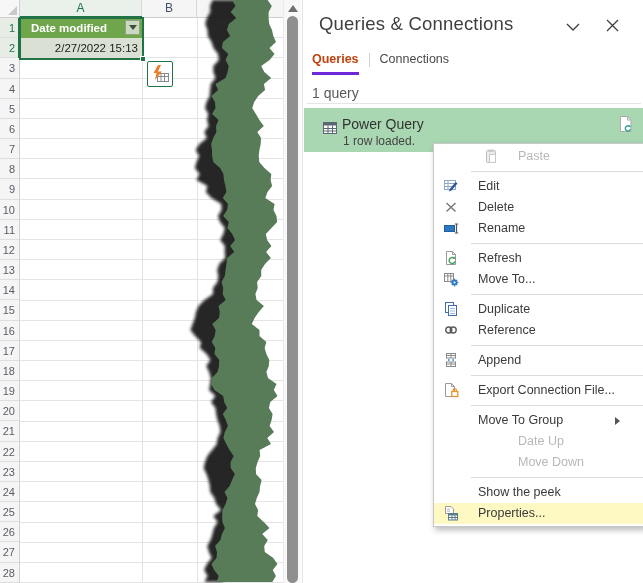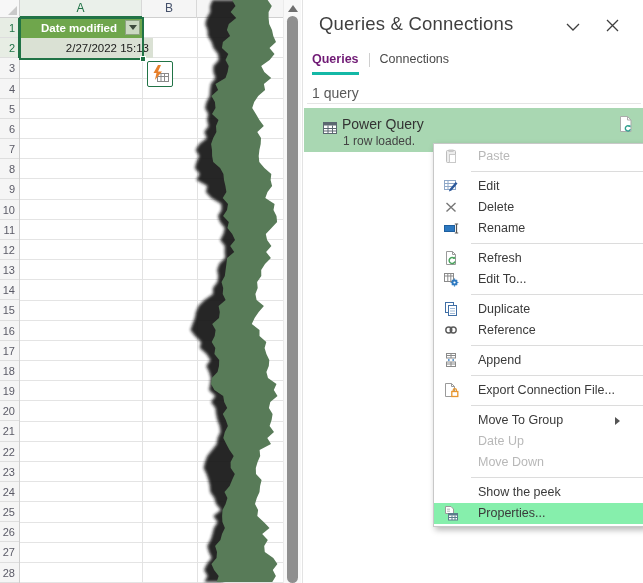--- a/index.html
+++ b/index.html
@@ -22,26 +22,26 @@
             border-right:1px solid #cfcfcf; z-index:1; }
   .rh { height:20.18px; font-size:11px; line-height:20px; color:#5a5a66; text-align:right;
             padding-right:4px; border-bottom:1px solid #dedede; }
   .rh.sel { background:#e7ede4; color:#1E7145; }
   .rowsel-strip { position:absolute; left:18px; top:18px; width:2px; height:40.4px; background:#217346; z-index:2; }
   .cells { position:absolute; left:20px; top:18px; width:263px; bottom:0; background:#fff; z-index:0;
             background-image:repeating-linear-gradient(to bottom, transparent 0 19.18px, #e4e4e4 19.18px 20.18px); }
   .vline { position:absolute; top:18px; bottom:0; width:1px; background:#e2e2e2; z-index:1; }
 
   .tbl-header { position:absolute; left:21px; top:18px; width:121px; height:20px; background:#6FA64C;
-            color:#fff; font-weight:bold; font-size:11.5px; line-height:20px; padding-left:20px; z-index:2; }
+            color:#fff; font-weight:bold; font-size:11.5px; line-height:20px; padding-left:10px; z-index:2; }
   .filter-btn { position:absolute; right:2px; top:2px; width:15px; height:15px; background:#cbd9c2;
             border:1px solid #8fa383; display:flex; align-items:center; justify-content:center; }
   .filter-arrow { width:0; height:0; border-left:4px solid transparent; border-right:4px solid transparent;
             border-top:5px solid #3e4a3e; }
-  .tbl-value { position:absolute; left:21px; top:38px; width:132px; height:20px; background:#dae1d4;
+  .tbl-value { position:absolute; left:21px; top:38px; width:121px; height:20px; background:#dae1d4;
             color:#1a1a1a; font-size:11.5px; line-height:20px; text-align:right; padding-right:4px; z-index:2; }
   .sel-border { position:absolute; left:19px; top:17px; width:125px; height:43px;
             border:2px solid #217346; z-index:2; pointer-events:none; }
   .fill-handle { position:absolute; left:140px; top:56px; width:6px; height:6px; background:#217346;
             border:1px solid #fff; z-index:3; }
   .qa-btn { position:absolute; left:147px; top:61px; width:26px; height:26px; background:#fff;
             border:1px solid #217346; border-radius:2px; z-index:2; display:flex; align-items:center; justify-content:center; }
 
   .tear { position:absolute; left:0; top:0; z-index:3; pointer-events:none; }
 
@@ -53,37 +53,37 @@
   .vs-thumb { position:absolute; left:3px; right:3px; top:16px; bottom:0; background:#8f8f8f; border-radius:6px; }
 
   
   .panel { position:absolute; left:302px; top:0; width:341px; height:583px; background:#fff;
             border-left:1px solid #e3e3e3; z-index:5; }
   .panel-title { position:absolute; left:16px; top:13px; font-size:18.5px; color:#3f3f3f; letter-spacing:.2px; }
   .chev-btn { position:absolute; left:262px; top:20px; width:18px; height:16px; }
   .close-btn { position:absolute; left:302px; top:18px; width:18px; height:18px; }
   .tabs { position:absolute; left:9px; top:52px; display:flex; align-items:flex-start; }
   .tab { font-size:12.5px; color:#4a4a4a; padding-bottom:6px; }
-  .tab.active { color:#701a75; font-weight:bold; border-bottom:3px solid #14b8a6; }
+  .tab.active { color:#c2410c; font-weight:bold; border-bottom:3px solid #6d28d9; }
   .tab-div { width:1px; height:14px; background:#cfcfcf; margin:1px 10px 0 10px; }
   .count { position:absolute; left:9px; top:85px; font-size:14px; color:#595959; }
   .hr { position:absolute; left:4px; top:103px; width:334px; height:1px; background:#e5e5e5; }
   .qlist { position:absolute; left:1px; top:108px; width:340px; }
   .qitem { position:relative; height:44px; background:#a9d7b2;padding-left:11px; }
   .qicon { position:absolute; left:18px; top:12px; }
   .qname { position:absolute; left:38px; top:8px; font-size:14px; color:#333; }
   .qstatus { position:absolute; left:39px; top:26px; font-size:12px; color:#444; }
   .qdoc { position:absolute; right:10px; top:7px; }
 
   
   .menu { position:absolute; left:433px; top:143px; width:212px; background:#fff;
             border:1px solid #c8c8c8; box-shadow:2px 3px 6px rgba(0,0,0,.28); z-index:6; padding:2px 0; }
   .mitem { position:relative; height:21px; line-height:21px; padding-left:44px; font-size:12.5px; color:#3a3a3a; }
-  .mitem.hl { background:#86efac; }
-  .mitem.dis { color:#b8b8b8; }
+  .mitem.hl { background:#fef9c3; }
+  .mitem.dis { color:#b8b8b8;margin-left:40px; }
   .micon { position:absolute; left:9px; top:2px; width:16px; height:16px; }
   .msep { height:1px; background:#dcdcdc; margin:4px 0 4px 37px; }
   .marrow { position:absolute; right:24px; top:6.5px; width:0; height:0;
             border-top:4px solid transparent; border-bottom:4px solid transparent; border-left:5px solid #555; }
 </style>
 </head>
 <body>
 
 <div class="stage">
 
@@ -228,21 +228,21 @@
             <path d="M9.5 1.5v3h3" fill="none" stroke="#9a9a9a"></path>
             <path d="M11.3 8.4a3 3 0 1 0 .7 3" fill="none" stroke="#4CA35F" stroke-width="1.5"></path>
             <path d="M11.8 6.4l.5 2.6-2.6-.4z" fill="#4CA35F"></path>
           </svg></span><span>Refresh</span></div>
       <div class="mitem"><span class="micon"><svg width="16" height="16" viewBox="0 0 16 16">
             <rect x="1.5" y="2.5" width="9" height="8" fill="#fff" stroke="#8a8a8a"></rect>
             <path d="M1.5 5h9M4.8 2.5v8M7.8 2.5v8" stroke="#8a8a8a" fill="none"></path>
             <circle cx="11.5" cy="11.5" r="3" fill="#2B78C0"></circle>
             <circle cx="11.5" cy="11.5" r="1.1" fill="#fff"></circle>
             <path d="M11.5 7.6v1.2M11.5 14.2v1.2M7.6 11.5h1.2M14.2 11.5h1.2M8.8 8.8l.9.9M14.2 14.2l-.9-.9M14.2 8.8l-.9.9M8.8 14.2l.9-.9" stroke="#2B78C0" stroke-width="1.2"></path>
-          </svg></span><span>Edit To...</span></div>
+          </svg></span><span>Move To...</span></div>
       <div class="msep"></div>
       <div class="mitem"><span class="micon"><svg width="16" height="16" viewBox="0 0 16 16">
             <rect x="2.5" y="1.5" width="8" height="10" fill="#fff" stroke="#3F6EA5"></rect>
             <rect x="5.5" y="4.5" width="8" height="10" fill="#fff" stroke="#3F6EA5"></rect>
             <path d="M7 7.5h5M7 10h5M7 12.5h5" stroke="#9FB9D6"></path>
           </svg></span><span>Duplicate</span></div>
       <div class="mitem"><span class="micon"><svg width="16" height="16" viewBox="0 0 16 16">
             <circle cx="5.8" cy="8" r="3" fill="none" stroke="#5a5a5a" stroke-width="1.4"></circle>
             <circle cx="10.2" cy="8" r="3" fill="none" stroke="#5a5a5a" stroke-width="1.4"></circle>
           </svg></span><span>Reference</span></div>

